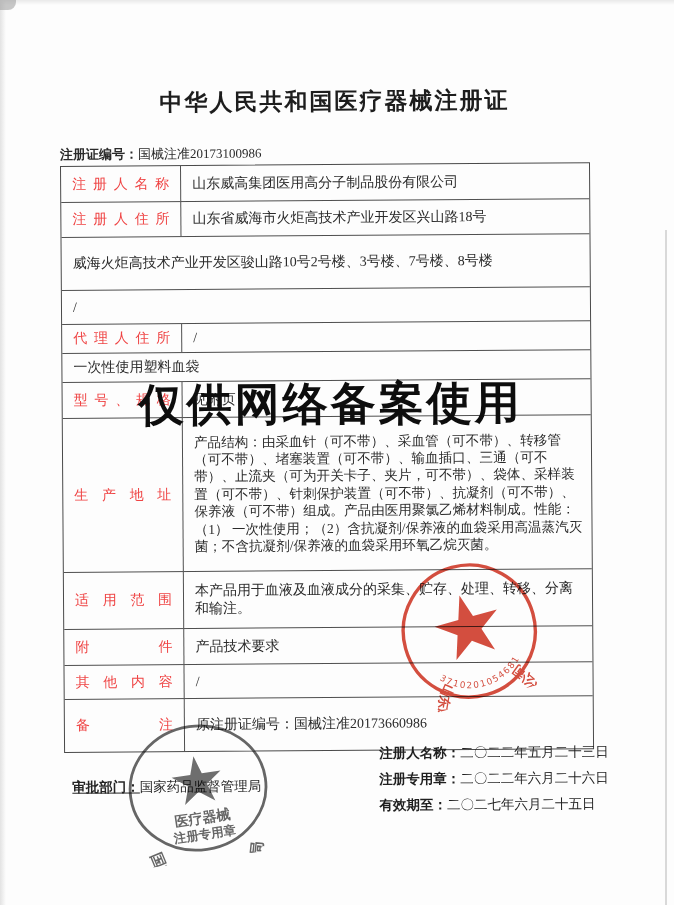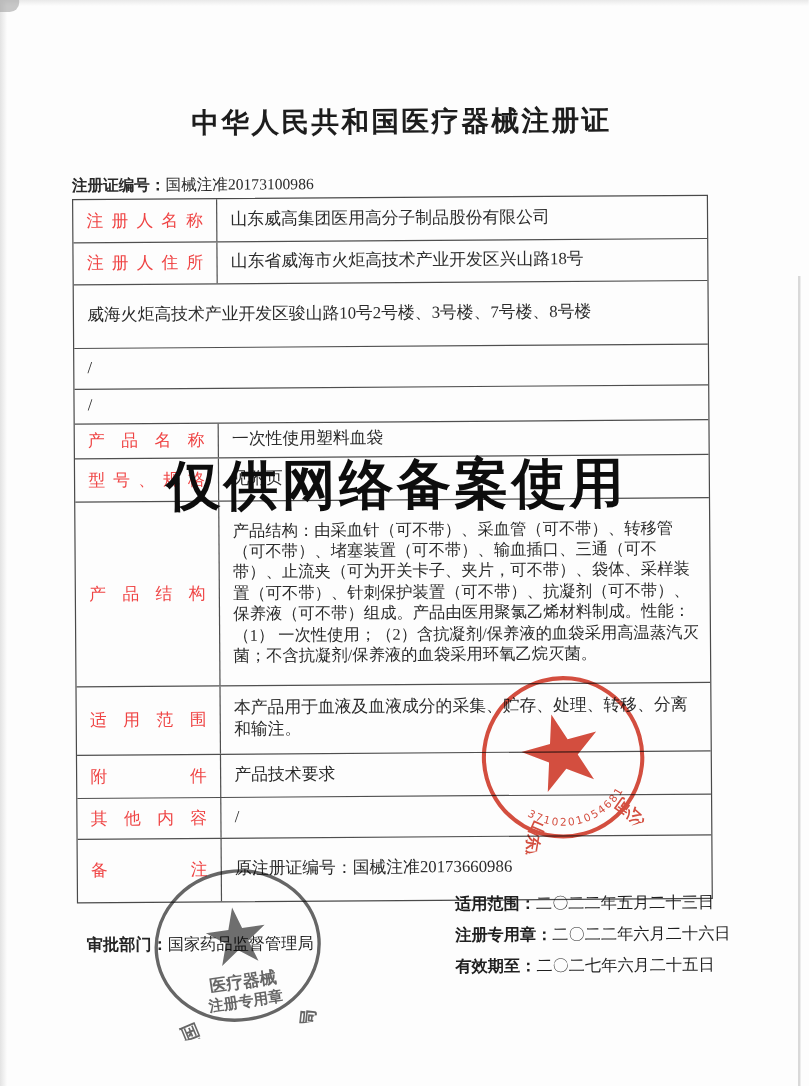--- a/index.html
+++ b/index.html
@@ -59,21 +59,21 @@
   .watermark{
     position:absolute;left:139px;top:374px;z-index:30;
     font-family:"DejaVu Sans","Liberation Sans",sans-serif;
     font-weight:700;font-size:45px;letter-spacing:3px;color:#0d0d0d;
     white-space:nowrap;
   }
 
   .footer-dept{
     position:absolute;left:70px;top:777px;font-size:13.5px;color:#242424;z-index:5;
   }
-  .footer-dept .lab{font-weight:600;}
+  .footer-dept .lab{font-weight:600;text-decoration:underline;}
   .dates{
     position:absolute;left:377px;top:741px;z-index:5;
   }
   .date-line{font-size:13.5px;line-height:26px;color:#1f1f1f;white-space:nowrap;}
   .date-line .lab{font-weight:700;}
 
   .seal{position:absolute;z-index:40;mix-blend-mode:multiply;}
   .seal-red{left:398px;top:562px;width:140px;height:140px;transform:rotate(-15deg);opacity:.9;}
   .seal-black{left:121px;top:719px;width:150px;height:140px;transform:rotate(-8deg);opacity:.8;}
 </style>
@@ -101,37 +101,37 @@
         </div>
       <div class="cell-v">山东省威海市火炬高技术产业开发区兴山路18号</div>
     </div>
     <div class="row r3">
       <div class="cell-v">威海火炬高技术产业开发区骏山路10号2号楼、3号楼、7号楼、8号楼</div>
     </div>
     <div class="row r4">
       <div class="cell-v">/</div>
     </div>
     <div class="row r5">
+      <div class="cell-l">
+          <span class="jt">代理人住所</span>
+        </div>
       <div class="cell-v">/</div>
     </div>
     <div class="row r6">
-      <div class="cell-l">
-          <span class="jt">产品名称</span>
-        </div>
       <div class="cell-v">一次性使用塑料血袋</div>
     </div>
     <div class="row r7">
       <div class="cell-l">
           <span class="jt">型号、规格</span>
         </div>
       <div class="cell-v">见附页</div>
     </div>
     <div class="row r8">
       <div class="cell-l">
-          <span class="jt">产品结构</span>
+          <span class="jt">生产地址</span>
         </div>
       <div class="cell-v">产品结构：由采血针（可不带）、采血管（可不带）、转移管（可不带）、堵塞装置（可不带）、输血插口、三通（可不带）、止流夹（可为开关卡子、夹片，可不带）、袋体、采样装置（可不带）、针刺保护装置（可不带）、抗凝剂（可不带）、保养液（可不带）组成。产品由医用聚氯乙烯材料制成。性能：（1） 一次性使用；（2）含抗凝剂/保养液的血袋采用高温蒸汽灭菌；不含抗凝剂/保养液的血袋采用环氧乙烷灭菌。</div>
     </div>
     <div class="row r9">
       <div class="cell-l">
           <span class="jt">适用范围</span>
         </div>
       <div class="cell-v">本产品用于血液及血液成分的采集、贮存、处理、转移、分离和输注。</div>
     </div>
     <div class="row r10">
@@ -155,21 +155,21 @@
   </div>
 
   <div class="watermark">仅供网络备案使用</div>
 
   <div class="footer-dept">
     <span class="lab">审批部门：</span><span>国家药品监督管理局</span>
   </div>
 
   <div class="dates">
     <div class="date-line">
-      <span class="lab">适用范围：</span><span>二〇二二年五月二十三日</span>
+      <span class="lab">注册人名称：</span><span>二〇二二年五月二十三日</span>
     </div>
     <div class="date-line">
       <span class="lab">注册专用章：</span><span>二〇二二年六月二十六日</span>
     </div>
     <div class="date-line">
       <span class="lab">有效期至：</span><span>二〇二七年六月二十五日</span>
     </div>
   </div>
 
   <svg class="seal seal-red" viewBox="0 0 140 140">

